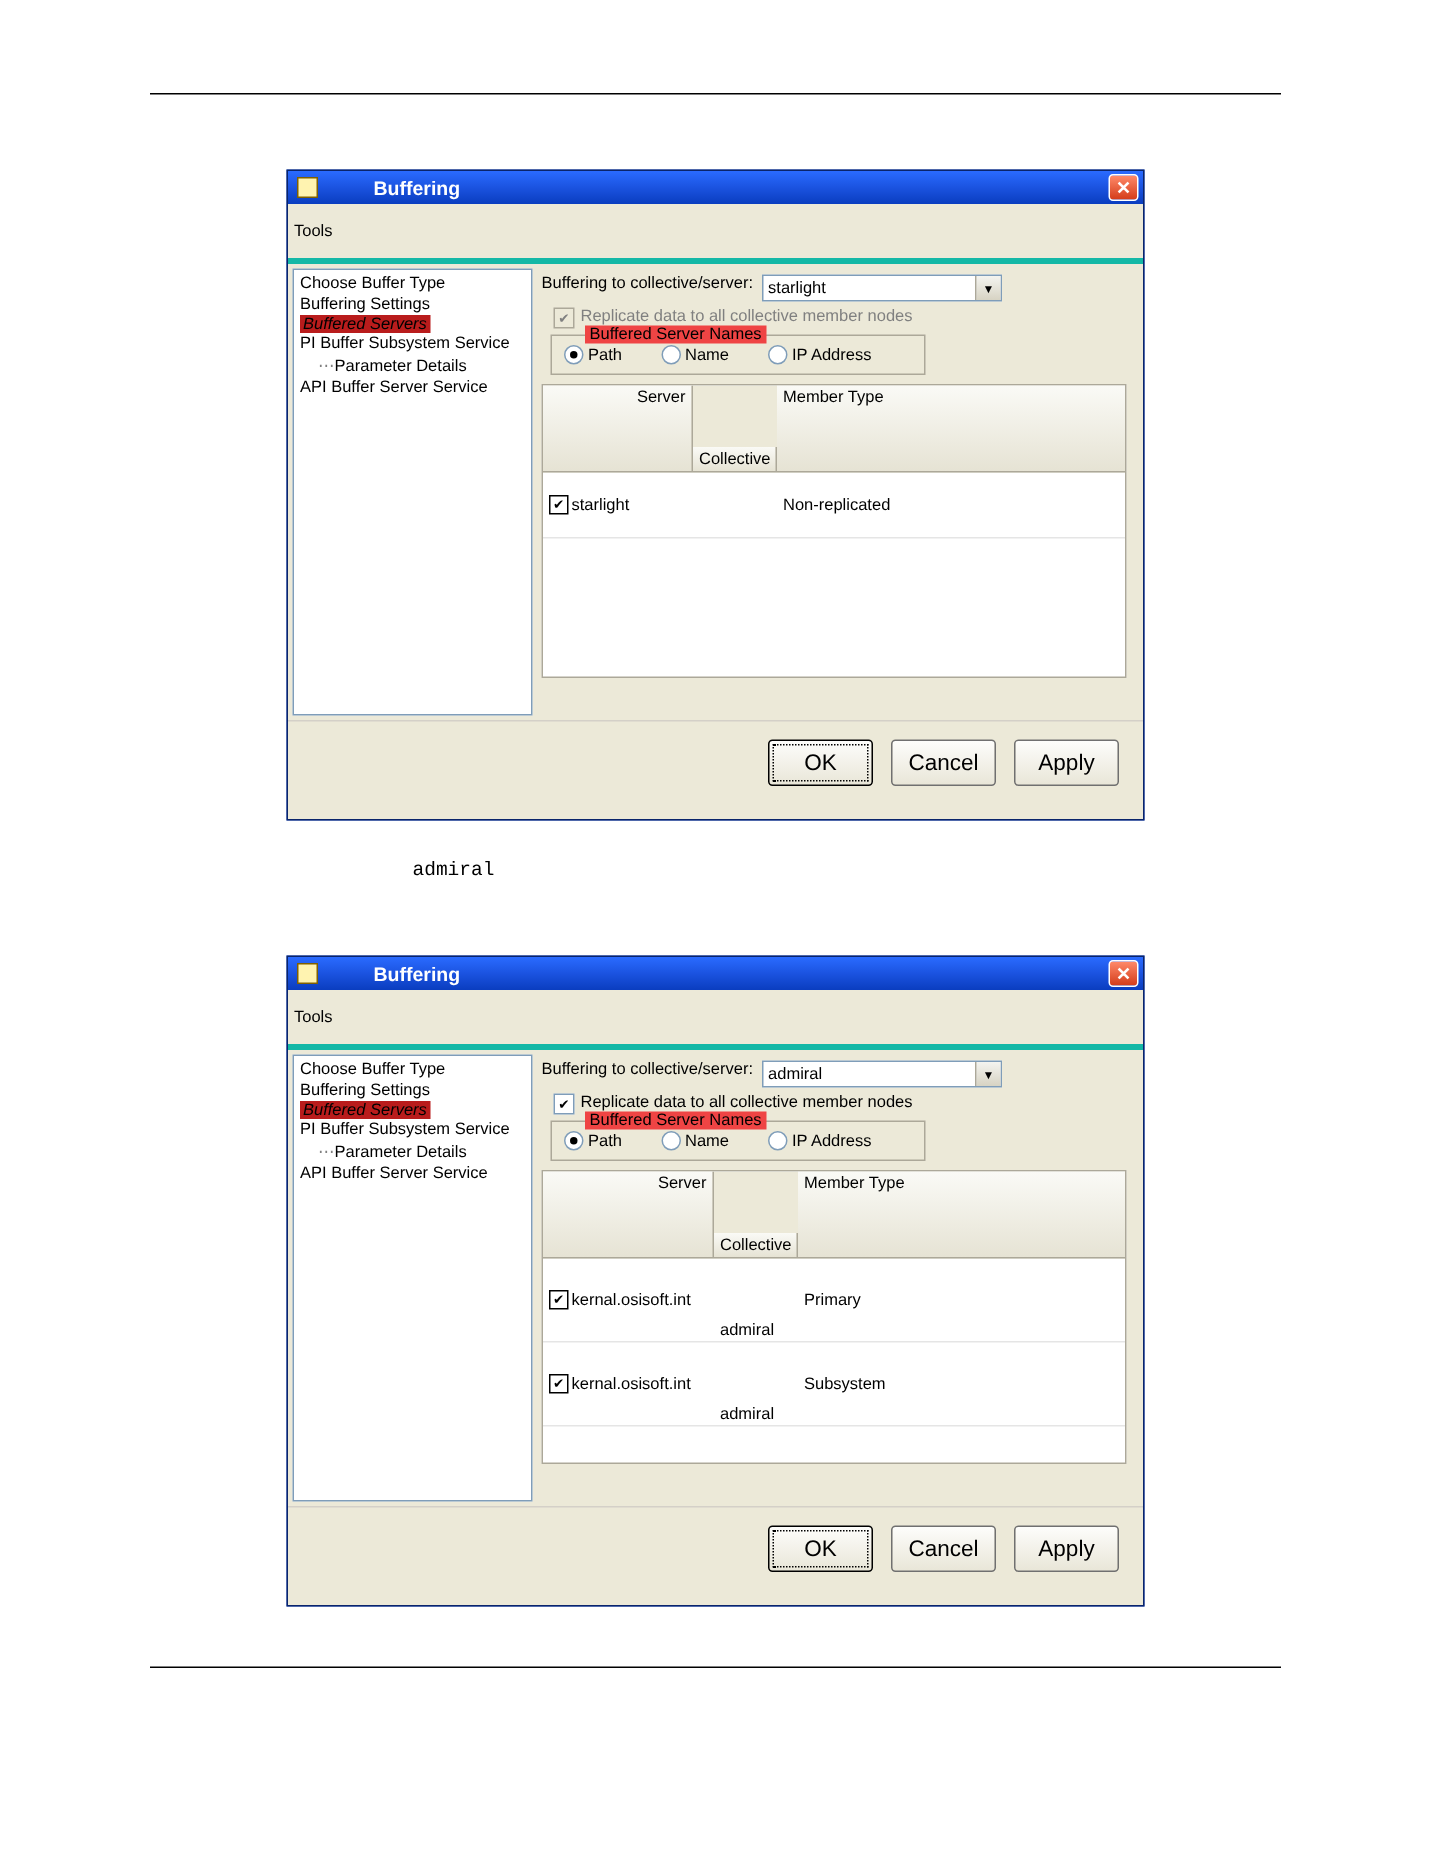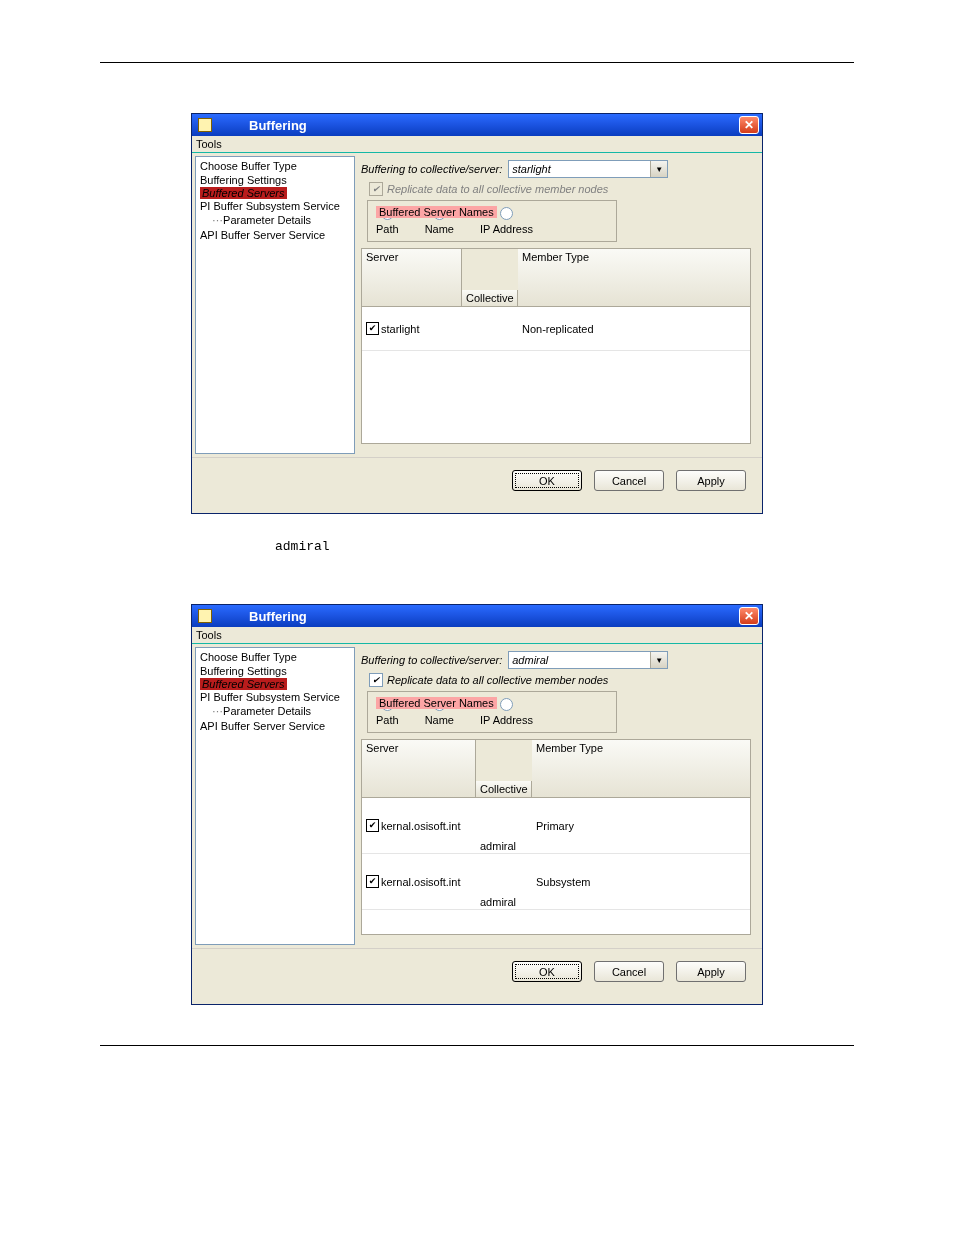--- a/index.html
+++ b/index.html
@@ -53,22 +53,22 @@
     width: 20px; height: 18px;
     background: linear-gradient(to bottom, #ff8a6a, #d43c1a);
     border:1px solid #fff;
     border-radius:3px;
     display:flex;align-items:center;justify-content:center;
     color:#fff;font-weight:bold;font-size:12px;line-height:1;
     box-sizing:border-box;
   }
   .menubar {
     background:#ece9d8;
-    border-bottom:1px solid #14b8a6;
-    padding:2px 4px;
+    border-bottom:4px solid #14b8a6;
+    padding:12px 4px;
     font-size:11px;
     color:#000;
   }
   .body-area {
     display:flex;
     background:#ece9d8;
     border:1px solid #ece9d8;
   }
   .tree-pane {
     width:150px;
@@ -90,21 +90,21 @@
   }
   .tree-sub { padding-left:12px; }
   .tree-dots {
     display:inline-block;width:8px;text-align:center;color:#808080;
   }
   .right-pane {
     flex:1 1 auto;
     padding:6px 10px 6px 4px;
     font-size:11px;
   }
-  .row { margin-bottom:4px; display:flex; align-items:center;font-style:italic; }
+  .row { margin-bottom:4px; display:flex; align-items:flex-start; }
   .label { margin-right:6px; color:#000; }
   .ro { color:#808080; }
   .combo {
     border:1px solid #7f9db9;
     background:#fff;
     height:18px;
     display:flex;align-items:center;
     box-sizing:border-box;
     width:160px;
   }
@@ -124,65 +124,65 @@
   .chk.disabled { background:#ece9d8;color:#808080;border-color:#aca899; }
   .fieldset {
     border:1px solid #aca899;
     padding:6px 8px 6px 8px;
     margin:2px 0 6px 6px;
     position:relative;
     width:250px;
     box-sizing:border-box;
   }
   .fieldset .legend {
-    position:absolute;top:-7px;left:8px;background:#fca5a5;padding:0 3px;font-size:11px;color:#000;margin-top:12px;
+    position:absolute;top:-7px;left:22px;background:#ef4444;padding:0 3px;font-size:11px;color:#000;
   }
   .radio-row { display:flex; gap:26px; font-size:11px; }
-  .radio-opt { display:flex;align-items:center;gap:3px;flex-direction:column; }
+  .radio-opt { display:flex;align-items:center;gap:3px; }
   .radio-circle {
     width:11px;height:11px;border:1px solid #7f9db9;border-radius:50%;
     display:inline-flex;align-items:center;justify-content:center;background:#fff;
   }
   .radio-dot { width:5px;height:5px;border-radius:50%;background:#000; }
   .grid {
     border:1px solid #aca899;
     background:#fff;
     margin-top:4px;
     height:196px;
     box-sizing:border-box;
     overflow:hidden;
     font-size:11px;
   }
   .grid-head { display:flex;background:#ece9d8;border-bottom:1px solid #aca899; }
   .gh {
     border-right:1px solid #aca899;padding:2px 4px;box-sizing:border-box;
     background:linear-gradient(to bottom,#fafaf6,#e6e3d4);
     font-size:11px;
   }
-  .col-server{width:100px;}
+  .col-server{width:100px;text-align:right;}
   .col-coll{width:56px;margin-top:41px;}
   .col-member{flex:1 1 auto;border-right:none;}
   .grid-row{display:flex;border-bottom:1px solid #e5e5e5;}
   .gc{padding:1px 4px;box-sizing:border-box;display:flex;align-items:center;gap:2px;}
   .gc.col-server{width:100px;}
   .gc.col-coll{width:56px;}
   .gc.col-member{flex:1 1 auto;}
   .rowchk{width:11px;height:11px;border:1px solid #000;display:inline-flex;align-items:center;justify-content:center;font-size:9px;line-height:1;}
   .btn-row{
     background:#ece9d8;
     display:flex;justify-content:flex-end;gap:12px;
     padding:12px 16px 10px 16px;
     border-top:1px solid #d4d0c8;
   }
   .btn{
-    width:70px;height:21px;
+    width:70px;height:31px;
     background:linear-gradient(to bottom,#fdfdfb,#e9e6d8);
     border:1px solid #707070;
     border-radius:3px;
-    font-size:11px;
+    font-size:15px;
     display:flex;align-items:center;justify-content:center;
     box-sizing:border-box;
   }
   .btn.default{border:1px solid #000;outline:1px dotted #000;outline-offset:-4px;}
   .statusbar{height:12px;background:#ece9d8;}
   .caption-text{
     font-family:"Courier New",monospace;
     font-size:13px;
     margin:25px 0 25px 275px;
   }

